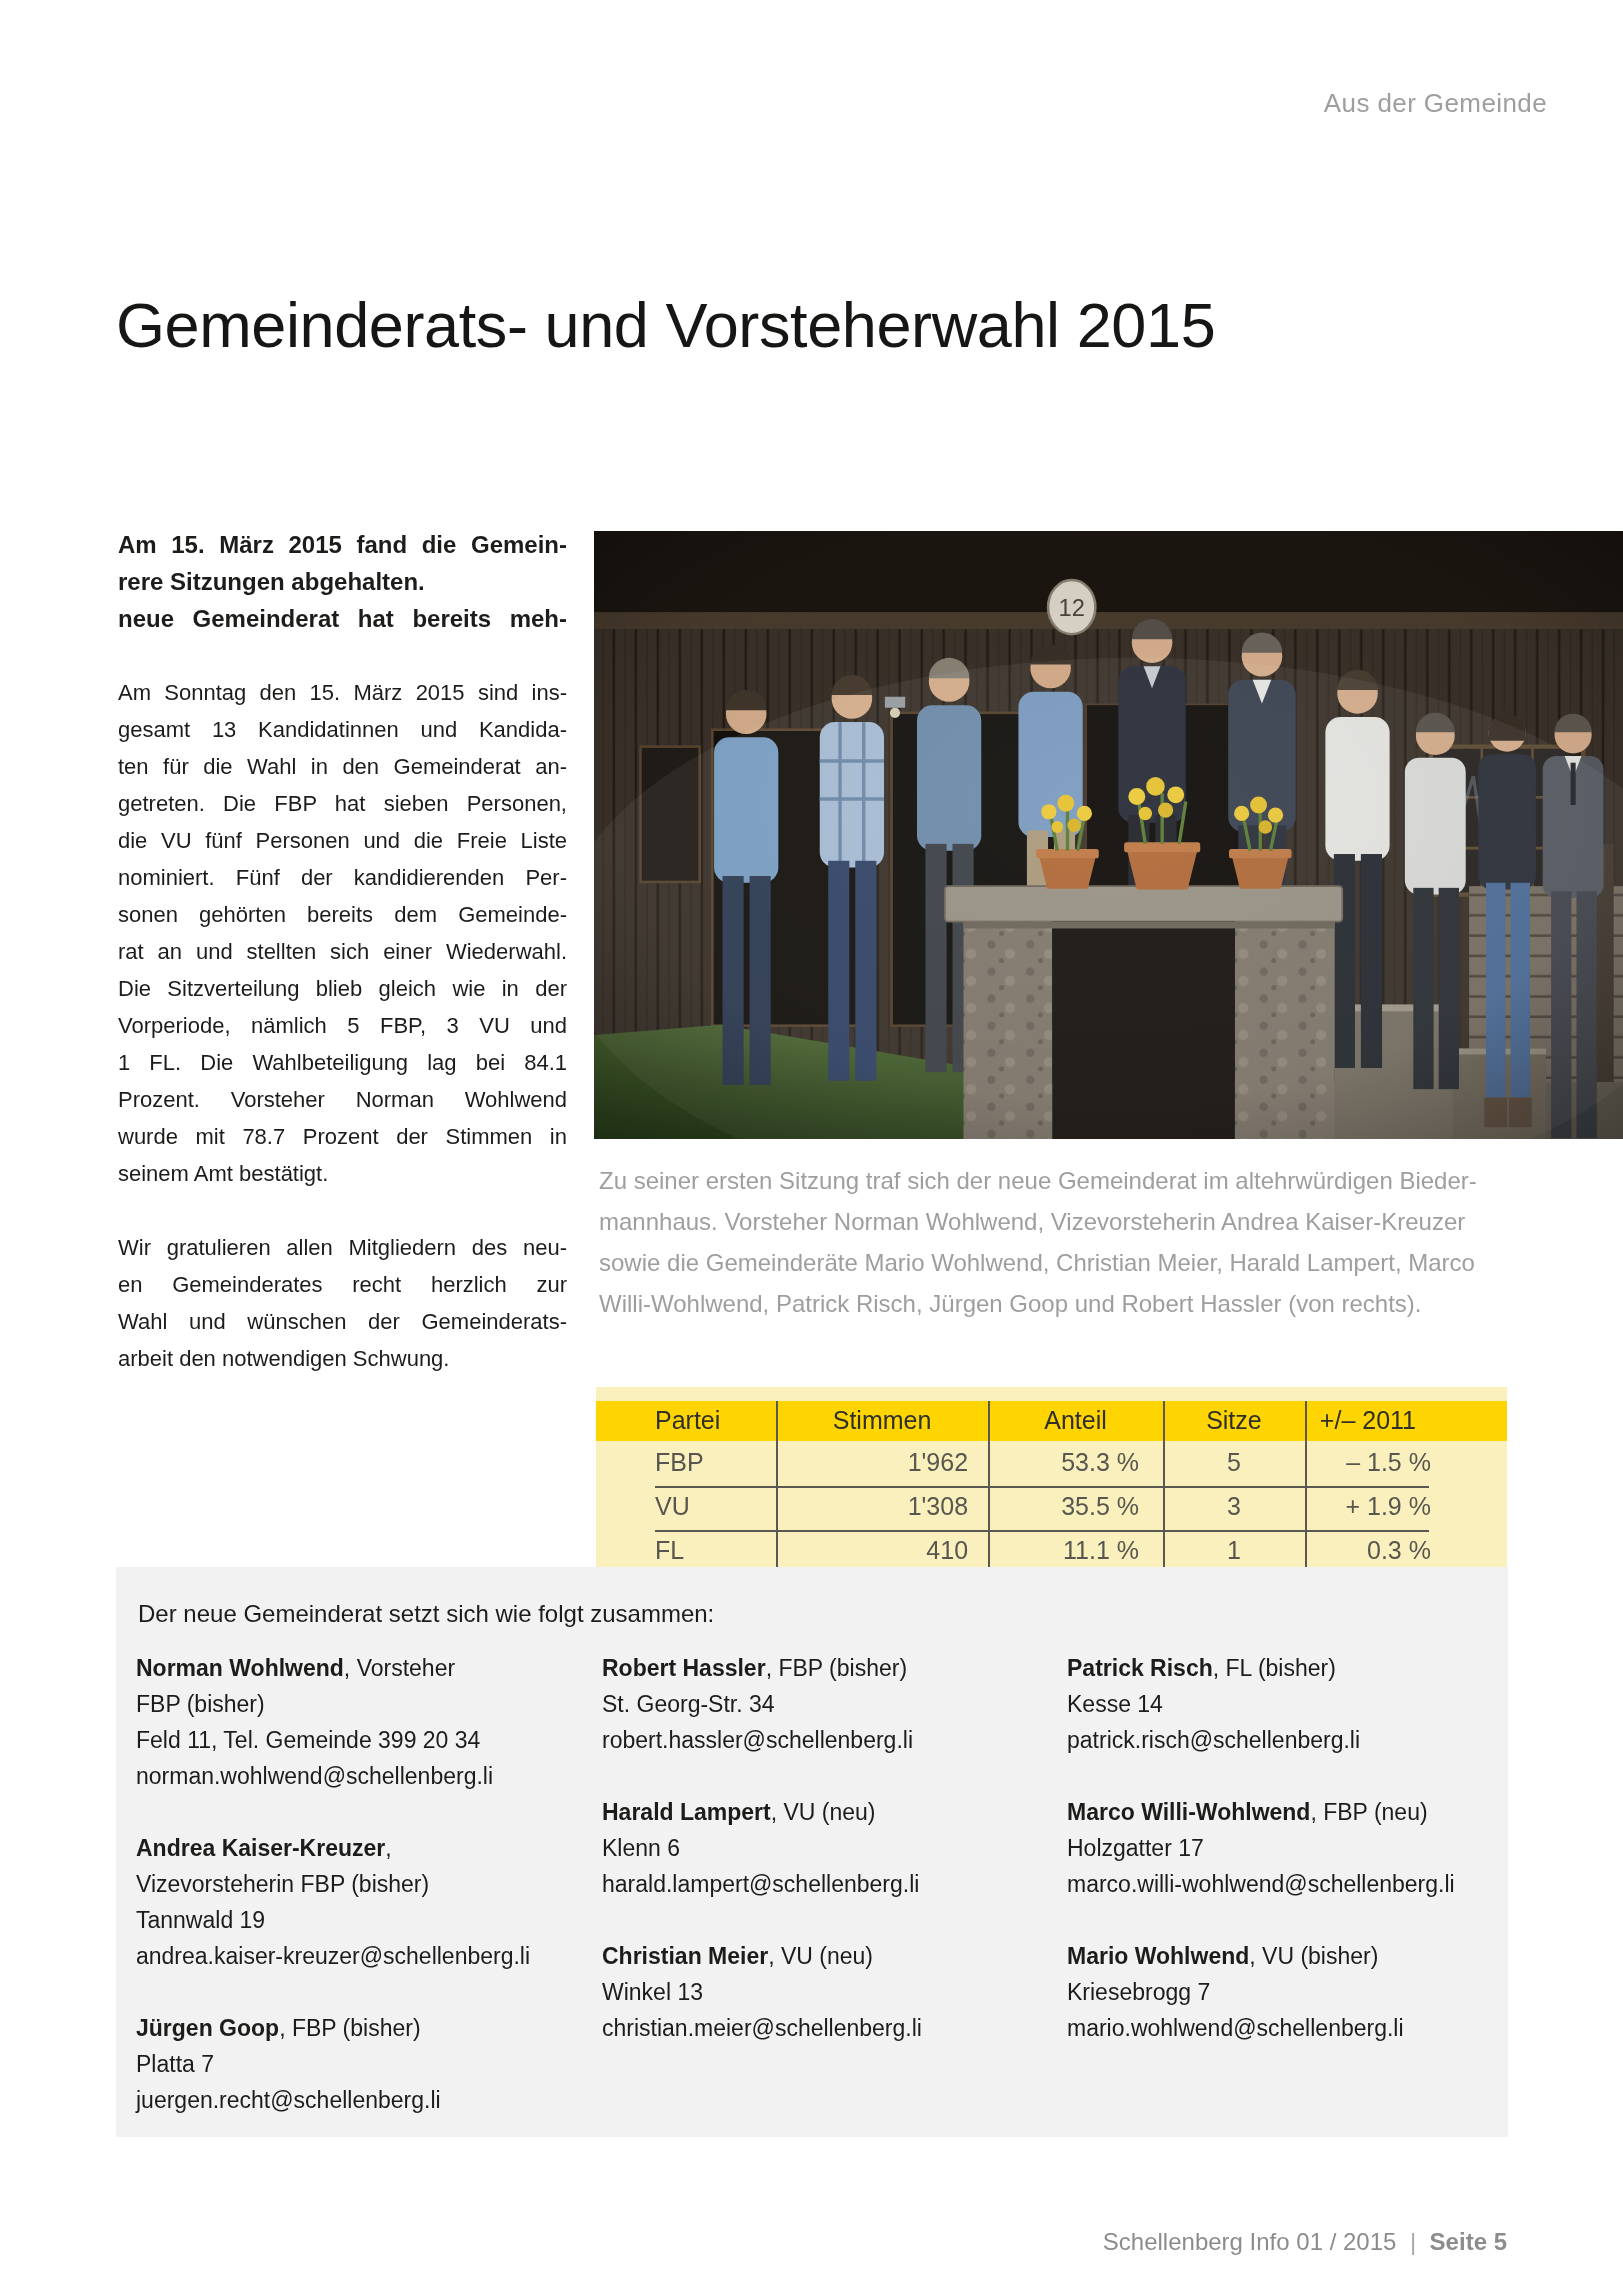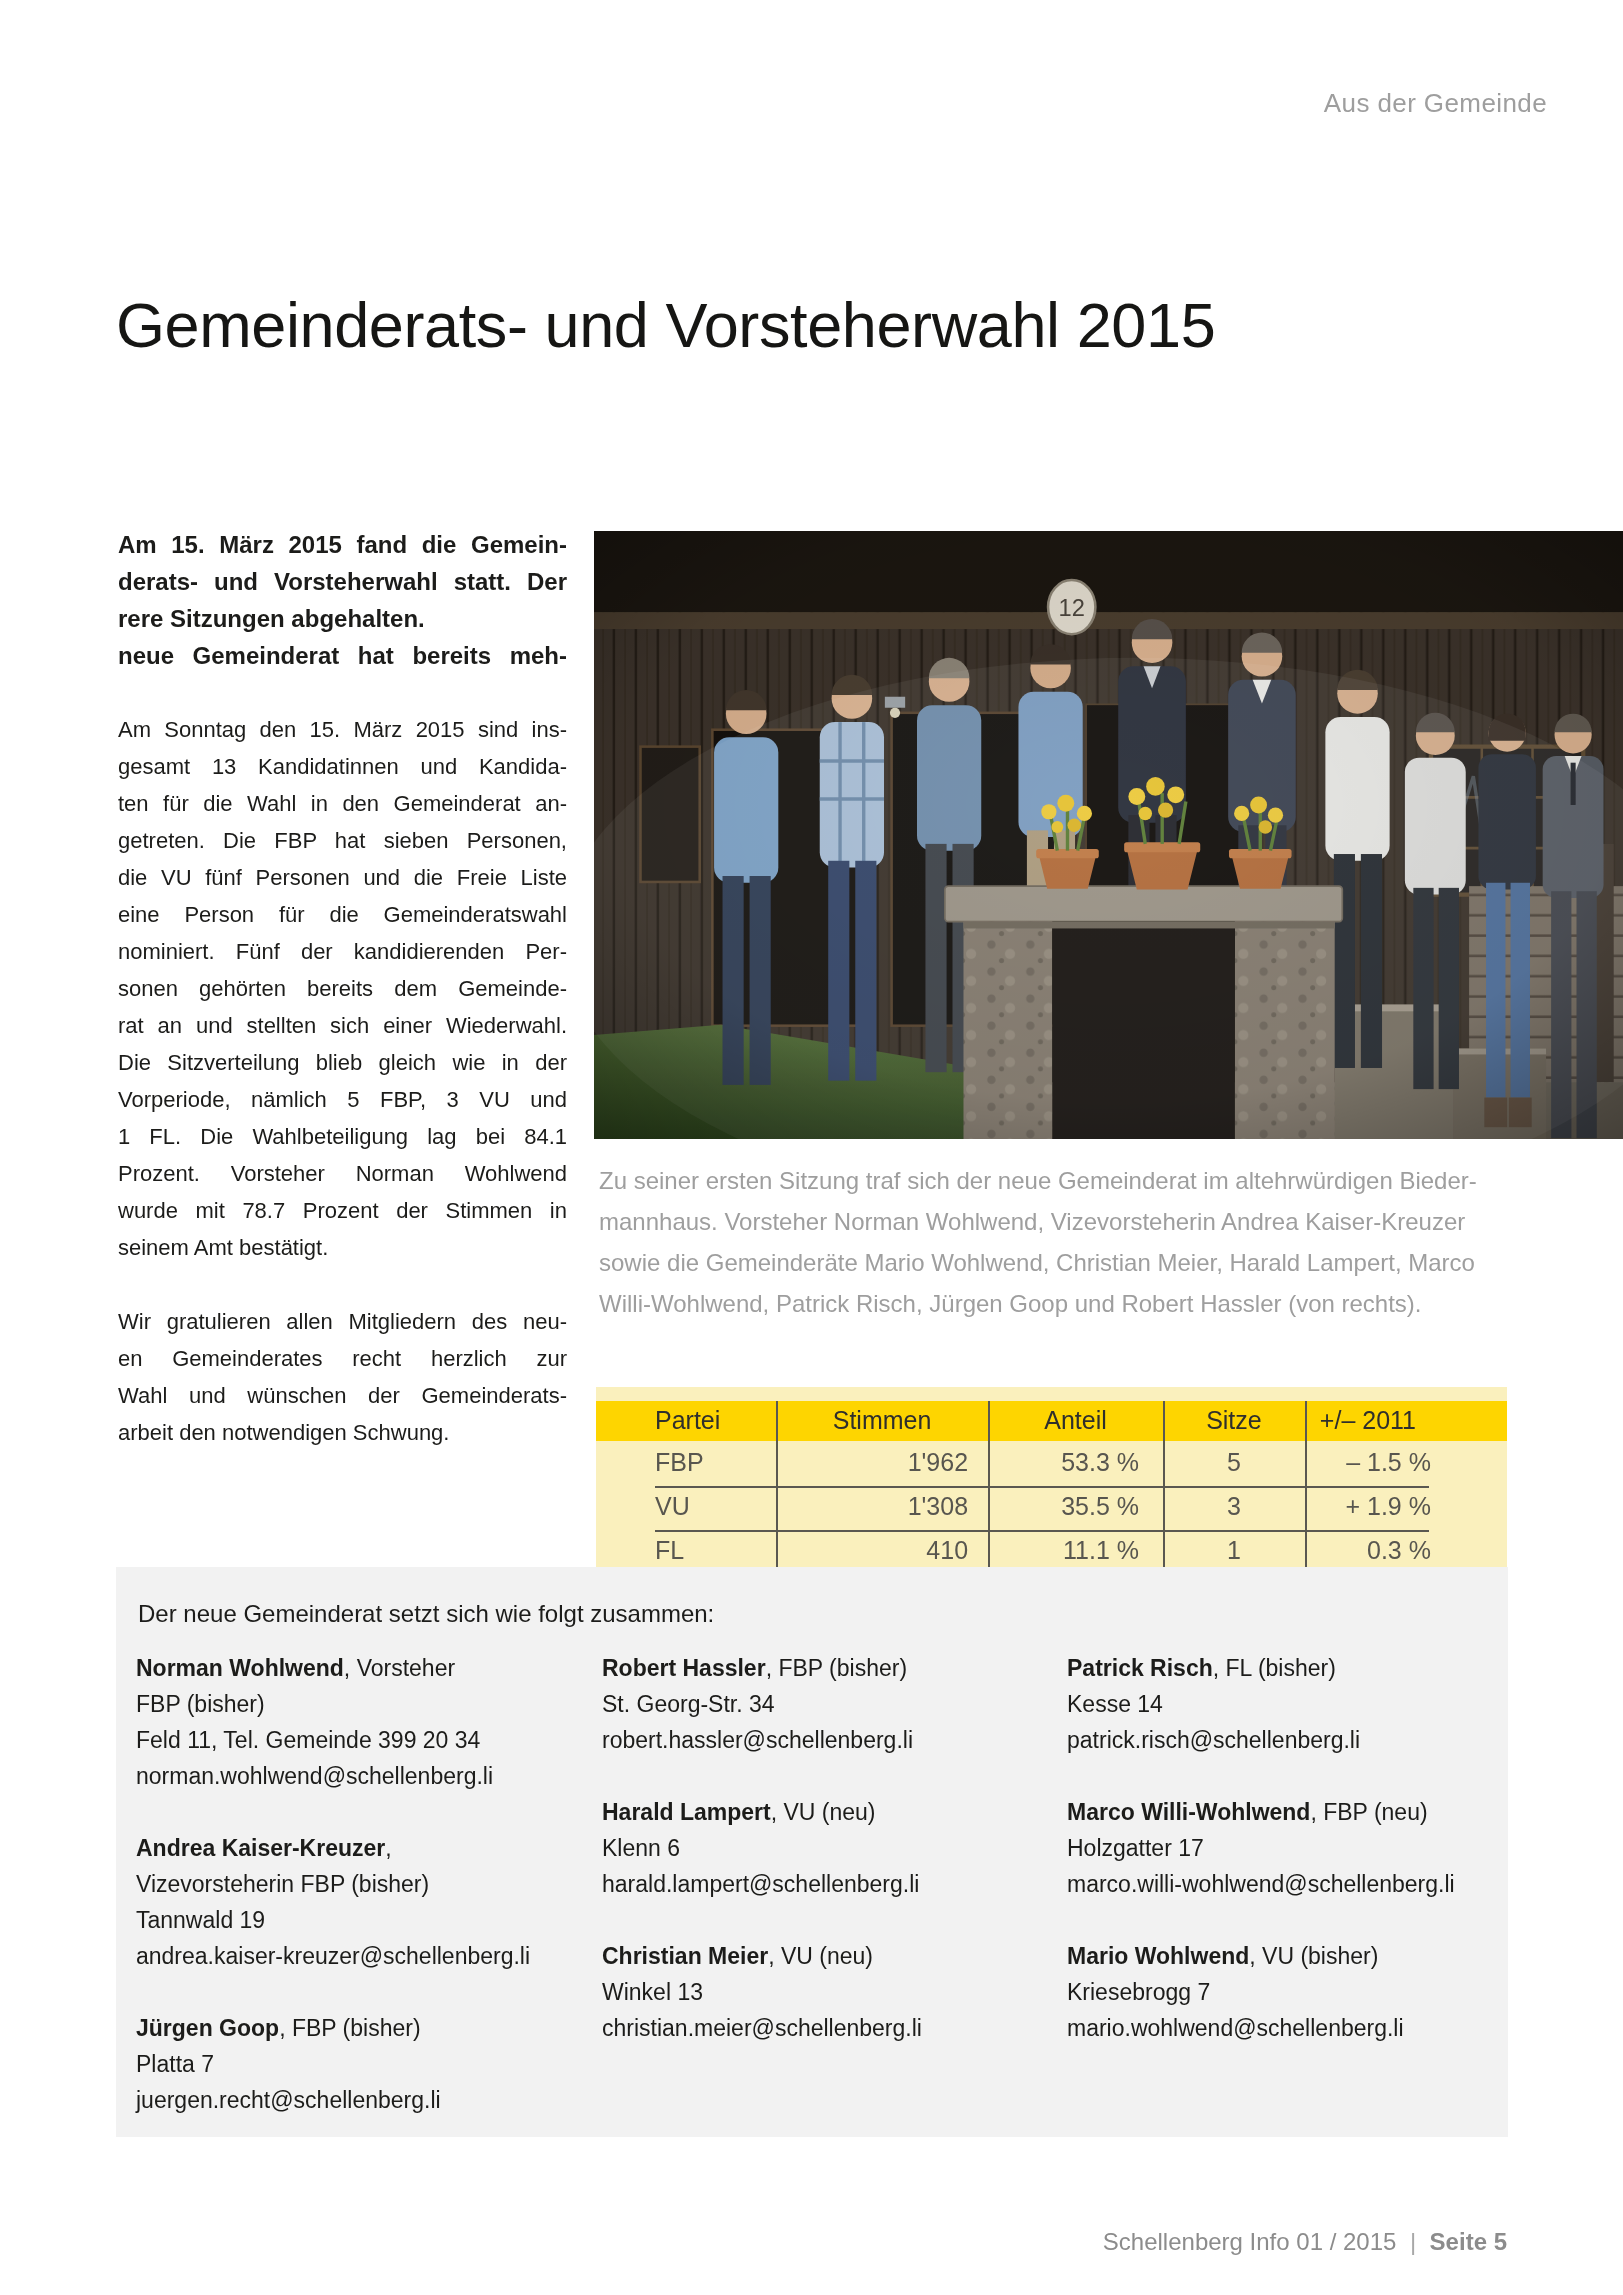--- a/index.html
+++ b/index.html
@@ -64,32 +64,30 @@
 
 <div class="page" style="--gold: #fed500; --tbl-bg: #faf0bd; --tbl-line: #5a5850; --tbl-head-text: #2f2f2c; --tbl-text: #58564f; --muted: #9e9e9e; --box-bg: #f2f2f2; --footer: #8c8c8c; --text: #1c1c1a;">
 
   <div class="kicker">Aus der Gemeinde</div>
 
   <h1 class="page-title">Gemeinderats- und Vorsteherwahl 2015</h1>
 
   <div class="article">
     <div class="para intro">
         <div class="jline">Am 15. März 2015 fand die Gemein-</div>
-        <div class="jline">derats- und Vorsteherwahl statt. Der</div>
         <div class="jline last">rere Sitzungen abgehalten.</div>
         <div class="jline">neue Gemeinderat hat bereits meh-</div>
       </div>
 
   <div class="para">
         <div class="jline">Am Sonntag den 15. März 2015 sind ins-</div>
         <div class="jline">gesamt 13 Kandidatinnen und Kandida-</div>
         <div class="jline">ten für die Wahl in den Gemeinderat an-</div>
         <div class="jline">getreten. Die FBP hat sieben Personen,</div>
         <div class="jline">die VU fünf Personen und die Freie Liste</div>
-        <div class="jline">eine Person für die Gemeinderatswahl</div>
         <div class="jline">nominiert. Fünf der kandidierenden Per-</div>
         <div class="jline">sonen gehörten bereits dem Gemeinde-</div>
         <div class="jline">rat an und stellten sich einer Wiederwahl.</div>
         <div class="jline">Die Sitzverteilung blieb gleich wie in der</div>
         <div class="jline">Vorperiode, nämlich 5 FBP, 3 VU und</div>
         <div class="jline">1 FL. Die Wahlbeteiligung lag bei 84.1</div>
         <div class="jline">Prozent. Vorsteher Norman Wohlwend</div>
         <div class="jline">wurde mit 78.7 Prozent der Stimmen in</div>
         <div class="jline last">seinem Amt bestätigt.</div>
       </div>

